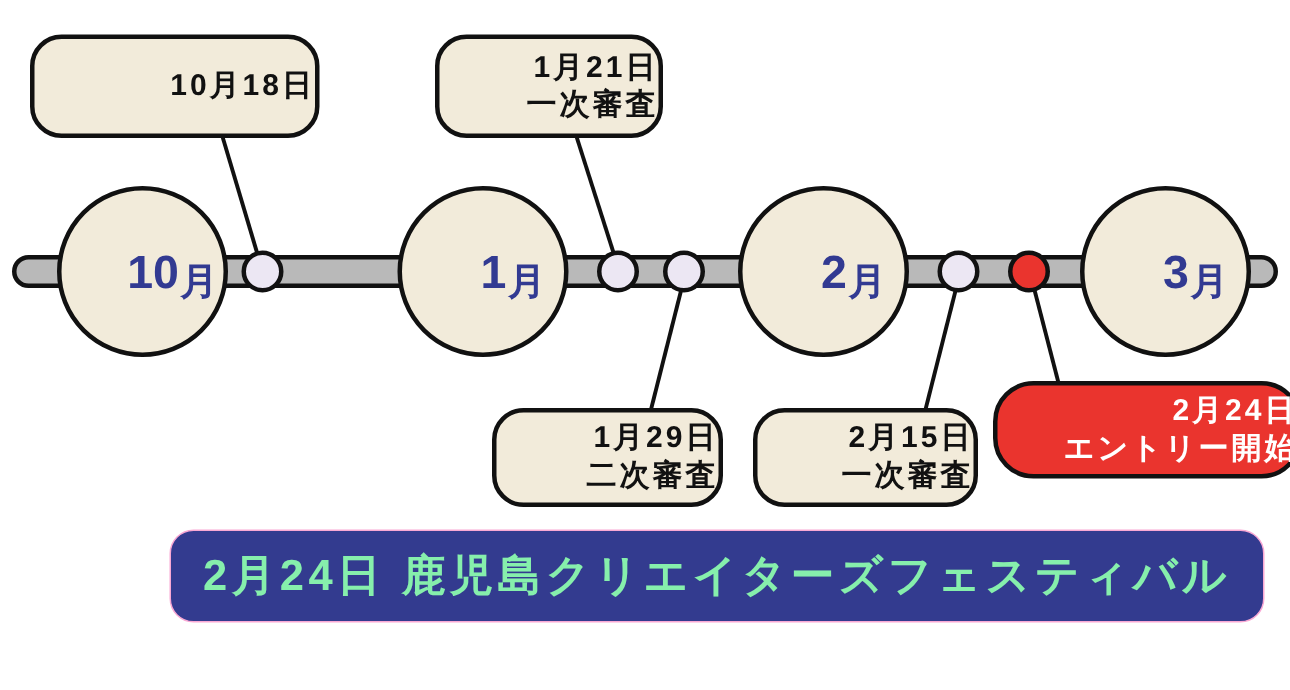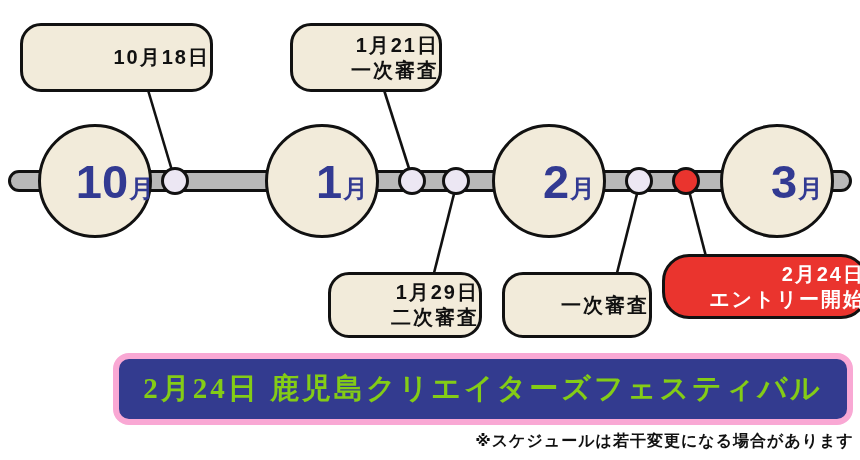--- a/index.html
+++ b/index.html
@@ -14,21 +14,21 @@
     background:#b9b9b9; border:3px solid #111; border-radius:12px;
   }
   
   svg.lines { position:absolute; left:0; top:0; width:860px; height:460px; }
   
   .month {
     position:absolute; width:108px; height:108px; border:3px solid #111;
     border-radius:50%; background:#f2ebda; color:#323a92;
     display:flex; align-items:center; justify-content:center;
   }
-  .month .num { font-size:47px; line-height:1;margin-left:40px; }
+  .month .num { font-size:31px; line-height:1;margin-left:40px; }
   .month .suffix { font-size:25px; line-height:1; margin-top:14px; margin-left:1px; }
   .m10 { left:38px;  top:124px; }
   .m1  { left:265px; top:124px; }
   .m2  { left:492px; top:124px; }
   .m3  { left:720px; top:124px; }
   
   .dot {
     position:absolute; width:22px; height:22px; border:3px solid #111;
     border-radius:50%; background:#ece7f3; top:167px;
   }
@@ -44,23 +44,23 @@
   }
   .callout.red { background:#ea342e; color:#ffffff; border-radius:27px; }
   .c1 { left:20px;  top:23px;  width:172px; height:63px; }
   .c2 { left:290px; top:23px;  width:131px; height:63px; }
   .c3 { left:328px; top:272px; width:133px; height:60px; }
   .c4 { left:502px; top:272px; width:129px; height:60px; }
   .c5 { left:662px; top:254px; width:185px; height:59px; }
   
   .banner {
     position:absolute; left:113px; top:353px; width:728px; height:60px;
-    background:#333b8f; border:6px solid #f9a8d4; border-radius:16px;
+    background:#333b8f; border:1px solid #f9a8d4; border-radius:16px;
     display:flex; align-items:center; justify-content:center;
-    color:#84cc16; font-size:29px; letter-spacing:3px; white-space:nowrap;font-family:Liberation Serif, serif;
+    color:#86efac; font-size:29px; letter-spacing:3px; white-space:nowrap;
   }
   
   .footnote {
     position:absolute; right:6px; top:431px; font-size:16px;
     letter-spacing:1px; color:#111; white-space:nowrap;
   }
 </style>
 </head>
 <body>
 
@@ -104,24 +104,24 @@
   </div>
   <div class="callout c2">
     <span>1月21日</span>
     <span>一次審査</span>
   </div>
   <div class="callout c3">
     <span>1月29日</span>
     <span>二次審査</span>
   </div>
   <div class="callout c4">
+    <span>2月15日</span>
     <span>一次審査</span>
   </div>
   <div class="callout red c5">
     <span>2月24日</span>
     <span>エントリー開始</span>
   </div>
 
   <div class="banner">2月24日 鹿児島クリエイターズフェスティバル</div>
 
-  <div class="footnote">※スケジュールは若干変更になる場合があります</div>
 
 </div>
 
 </body></html>

